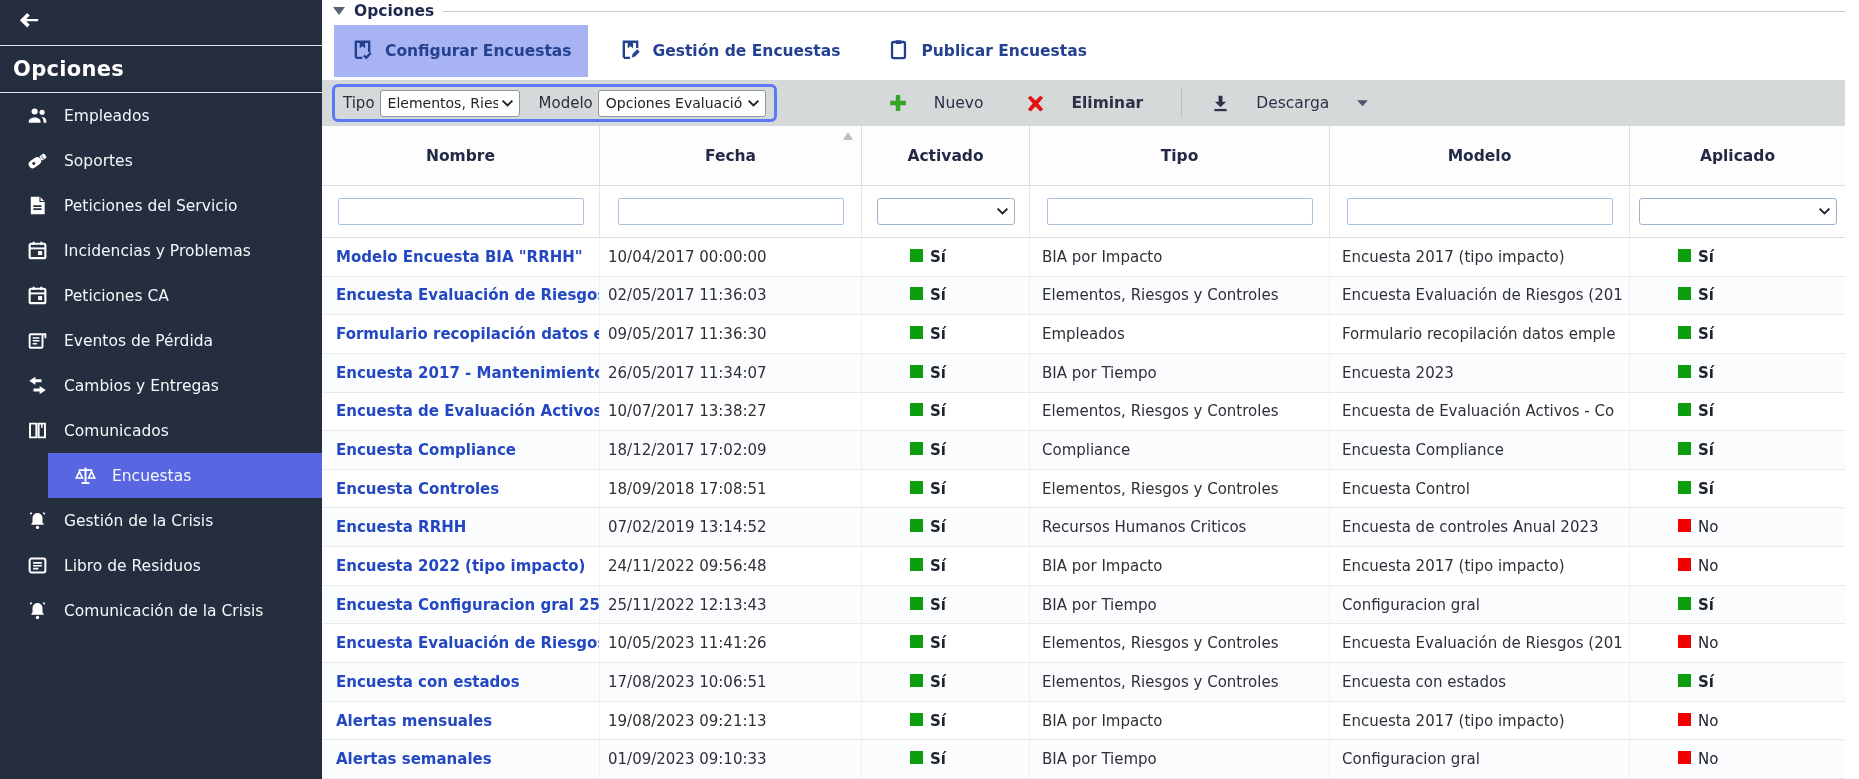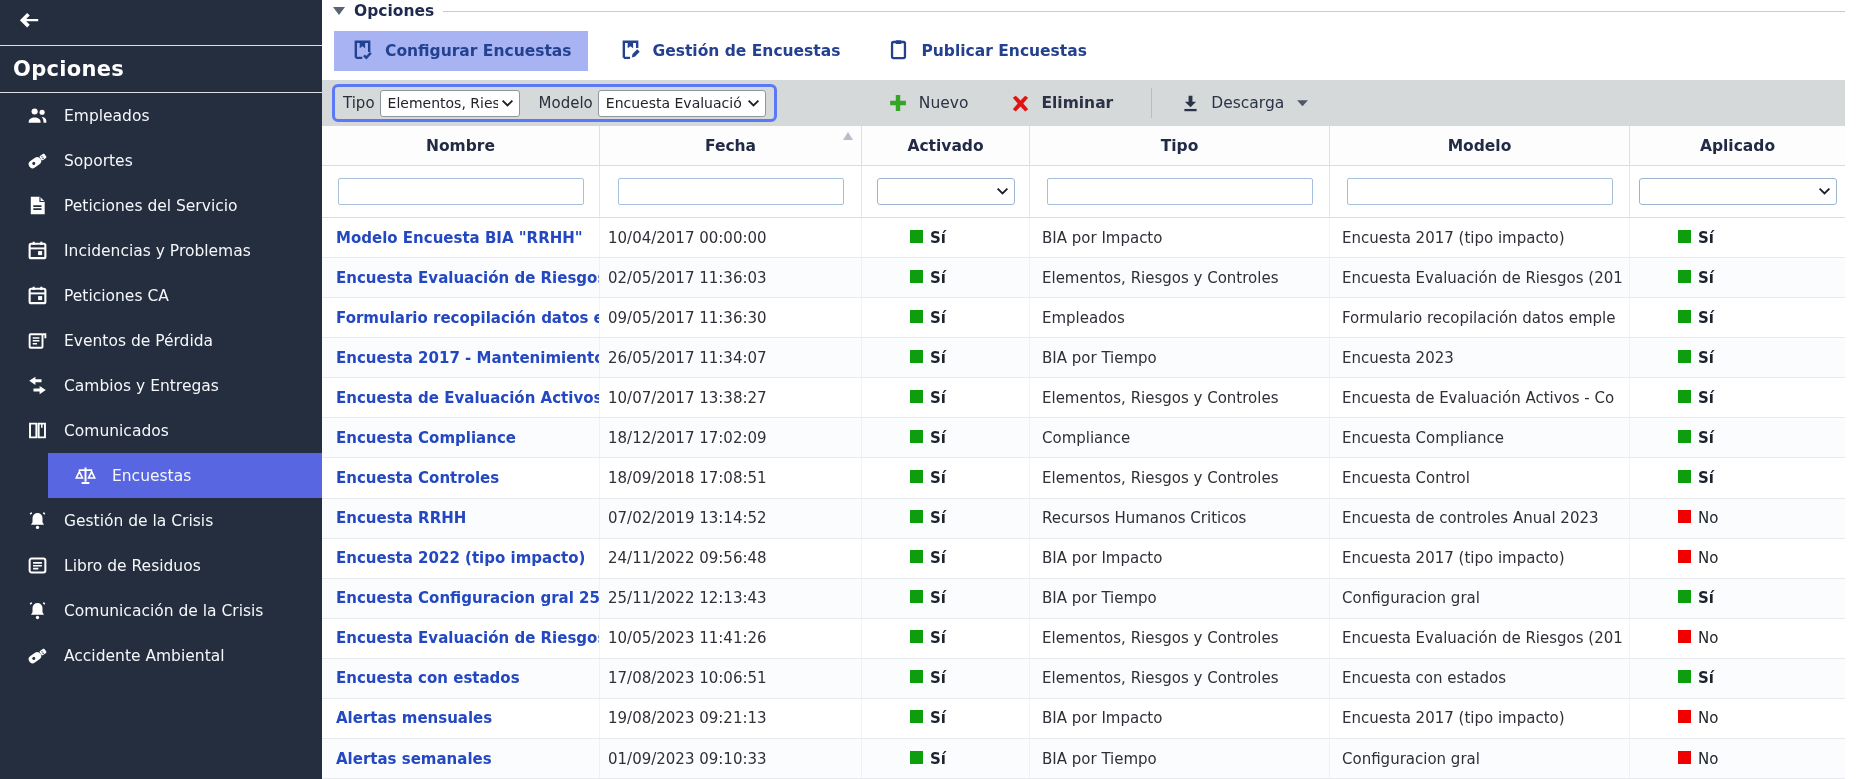--- a/index.html
+++ b/index.html
@@ -28,57 +28,57 @@
     display:flex; flex-direction:column; }
 
   .legend-row { height:22px; display:flex; align-items:center; }
   .legend-caret { width:0; height:0; margin-left:11px;
     border-left:6px solid transparent; border-right:6px solid transparent;
     border-top:8px solid #5a6373; }
   .legend-title { margin-left:9px; font-size:15.5px; font-weight:bold; color:#1f2b4e; }
   .legend-line { flex:1; border-top:1px solid #c7ccd4; margin-left:9px; }
 
   .tabs { height:58px; display:flex; align-items:center; padding-left:12px; gap:14px; }
-  .tab { height:40px; display:flex; align-items:center; gap:10px; padding:0 16px;
+  .tab { height:52px; display:flex; align-items:center; gap:10px; padding:0 16px;
     cursor:pointer; color:var(--navy-text,#24418f); }
   .tab.active { background:var(--tab-active-bg,#a7b3f3); }
   .tab .icon svg { width:25px; height:25px; }
   .tab-label { font-size:15.5px; font-weight:bold; white-space:nowrap; }
 
   .toolbar { height:46px; background:var(--toolbar-bg,#d5d9da); display:flex;
     align-items:center; padding-left:10px; }
   .filter-box { height:38px; border:3px solid var(--filter-outline,#5b78f7);
     border-radius:6px; display:flex; align-items:center; padding:0 8px; gap:5px; }
   .filter-box label { font-size:15px; color:#2a2f3c; white-space:nowrap; }
   .fake-select { background:#fff; border:1px solid #8f979e; border-radius:3px;
     height:27px; display:flex; align-items:center; padding:0 5px 0 7px;
     font-size:14px; color:#22242c; cursor:pointer; }
   .fake-select .val { flex:1; overflow:hidden; white-space:nowrap; }
   .fake-select .icon { color:#1d1f26; display:flex; margin-left:3px; }
   .fake-select .icon svg { width:13px; height:9px; }
   .sel-tipo { width:140px; margin-right:14px; }
   .sel-modelo { width:168px; }
-  .tb-btn { display:flex; align-items:center; gap:10px; background:none; border:none;
+  .tb-btn { display:flex; align-items:center; gap:25px; background:none; border:none;
     font-family:inherit; font-size:15.5px; color:#2b3245; cursor:pointer; white-space:nowrap; }
   .tb-btn .icon { display:flex; }
   .btn-nuevo { margin-left:110px; }
   .btn-nuevo .icon { color:var(--nuevo-green,#36a428); }
   .btn-nuevo .icon svg { width:22px; height:22px; }
   .btn-eliminar { margin-left:42px;font-weight:bold; }
   .btn-eliminar .icon { color:var(--eliminar-red,#e51212); }
   .btn-eliminar .icon svg { width:21px; height:21px; }
   .vsep { width:1px; height:30px; background:#b8bec2; margin-left:38px; }
   .btn-descarga { margin-left:28px; color:#2b3446; }
   .btn-descarga .dl-icon svg { width:21px; height:21px; }
   .btn-descarga .caret { color:#4e5568; margin-left:2px; }
   .btn-descarga .caret svg { width:13px; height:9px; }
 
   
   .grid { display:grid; grid-template-columns:278px 262px 168px 300px 300px 215px; }
-  .thead { height:40px; border-bottom:1px solid #d9dde2; background:#fdfdfd; }
+  .thead { height:60px; border-bottom:1px solid #d9dde2; background:#fdfdfd; }
   .th { display:flex; align-items:center; justify-content:center; position:relative;
     font-size:15.5px; font-weight:bold; color:#222a46; border-right:1px solid #dcdfe4;
     cursor:pointer; }
   .th:last-child { border-right:none; }
   .sort-icon { position:absolute; top:5px; right:7px; color:#b7bdc9; display:flex; }
   .sort-icon svg { width:12px; height:10px; }
 
   .frow { height:52px; border-bottom:1px solid #d9dde2; }
   .fc { display:flex; align-items:center; justify-content:center;
     border-right:1px solid #e3e6ea; }
@@ -237,34 +237,20 @@
         <div class="side-item">
           <span class="icon">
             <svg viewBox="0 0 24 24">
               <path d="M12 4.2a5.2 5.2 0 0 1 5.2 5.2v4.4l1.6 2.6H5.2l1.6-2.6V9.4A5.2 5.2 0 0 1 12 4.2z" fill="currentColor"></path>
               <circle cx="12" cy="19.3" r="1.7" fill="currentColor"></circle>
               <path d="M4.4 5.4l1.5-1.6M19.6 5.4l-1.5-1.6" stroke="currentColor" stroke-width="1.6"></path>
             </svg>
           </span>
           <span class="side-label">Comunicación de la Crisis</span>
         </div>
-        <div class="side-item">
-          <span class="icon">
-            <svg viewBox="0 0 24 24">
-              <g transform="rotate(-35 12 12)">
-                <rect x="1.5" y="8.2" width="14" height="8.2" rx="4.1" fill="currentColor"></rect>
-                <rect x="15.8" y="9.7" width="6" height="5.2" rx="1" fill="currentColor"></rect>
-                <circle cx="7" cy="12.3" r="1.6" fill="#252e3f"></circle>
-                <rect x="17.4" y="10.9" width="1.3" height="1.2" fill="#252e3f"></rect>
-                <rect x="17.4" y="12.9" width="1.3" height="1.2" fill="#252e3f"></rect>
-              </g>
-            </svg>
-          </span>
-          <span class="side-label">Accidente Ambiental</span>
-        </div>
       </nav>
   </aside>
 
   <main class="main">
 
     <div class="legend-row">
       <span class="legend-caret"></span>
       <span class="legend-title">Opciones</span>
       <span class="legend-line"></span>
     </div>
@@ -301,21 +287,21 @@
         <div class="fake-select sel-tipo">
           <span class="val">Elementos, Riesgos</span>
           <span class="icon" id="chev-tipo">
               <svg viewBox="0 0 16 10">
                 <path d="M2 1.5l6 6 6-6" fill="none" stroke="currentColor" stroke-width="2.3"></path>
               </svg>
             </span>
         </div>
         <label>Modelo</label>
         <div class="fake-select sel-modelo">
-          <span class="val">Encuesta Evaluació</span>
+          <span class="val">Opciones Evaluació</span>
           <span class="icon" id="chev-modelo">
               <svg viewBox="0 0 16 10">
                 <path d="M2 1.5l6 6 6-6" fill="none" stroke="currentColor" stroke-width="2.3"></path>
               </svg>
             </span>
         </div>
       </div>
 
       <button class="tb-btn btn-nuevo">
         <span class="icon" id="plus-slot">

